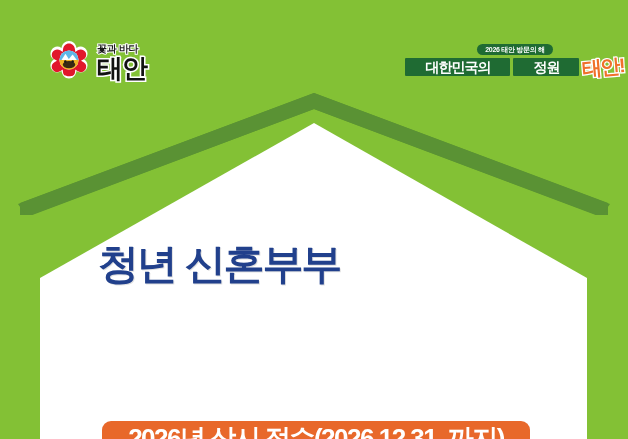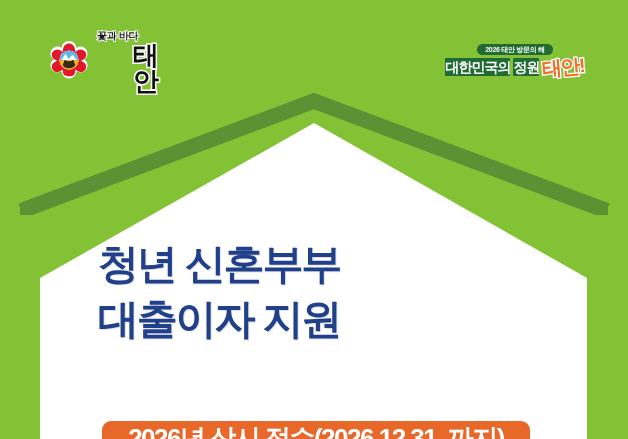--- a/index.html
+++ b/index.html
@@ -46,21 +46,20 @@
     letter-spacing:-0.3px;
     -webkit-text-stroke:2px #ffffff;
     paint-order:stroke fill;
     margin-bottom:1px;
   }
   .logo-main {
     font-size:26px; font-weight:bold; color:#111111;
     letter-spacing:-1px;
     -webkit-text-stroke:3px #ffffff;
     paint-order:stroke fill;
-    margin-left:36px;
   }
 
   
   .slogan {
     position:absolute;
     right:32px; top:44px;
     width:162px; height:40px;
     display:flex; flex-direction:column; align-items:center;
   }
   .slogan-pill {
@@ -75,21 +74,21 @@
   }
   .slogan-row {
     margin-top:2px;
     display:flex; align-items:center; gap:3px;
   }
   .slogan-box {
     background:#1f6b33;
     color:#ffffff;
     font-size:14px; font-weight:bold;
     letter-spacing:-1px;
-    padding:1px 0;
+    padding:1px 20px;
     line-height:1.15;
     white-space:nowrap;
     border-radius:1px;
   }
   .slogan-accent {
     color:#f0702a;
     font-size:20px; font-weight:bold;
     letter-spacing:-1.5px;
     line-height:1;
     -webkit-text-stroke:2.5px #ffffff;
@@ -186,20 +185,19 @@
     <span class="slogan-pill">2026 태안 방문의 해</span>
     <span class="slogan-row">
       <span class="slogan-box">대한민국의</span>
       <span class="slogan-box">정원</span>
       <span class="slogan-accent">태안!</span>
     </span>
   </div>
 
   <div class="headline">
     <div class="headline-line">청년 신혼부부</div>
-    <div class="headline-line">대출이자 지원</div>
   </div>
 
   <div class="banner">
     <div class="banner-text">2026년 상시 접수(2026.12.31. 까지)</div>
   </div>
 
 </div>
 
 </body></html>

